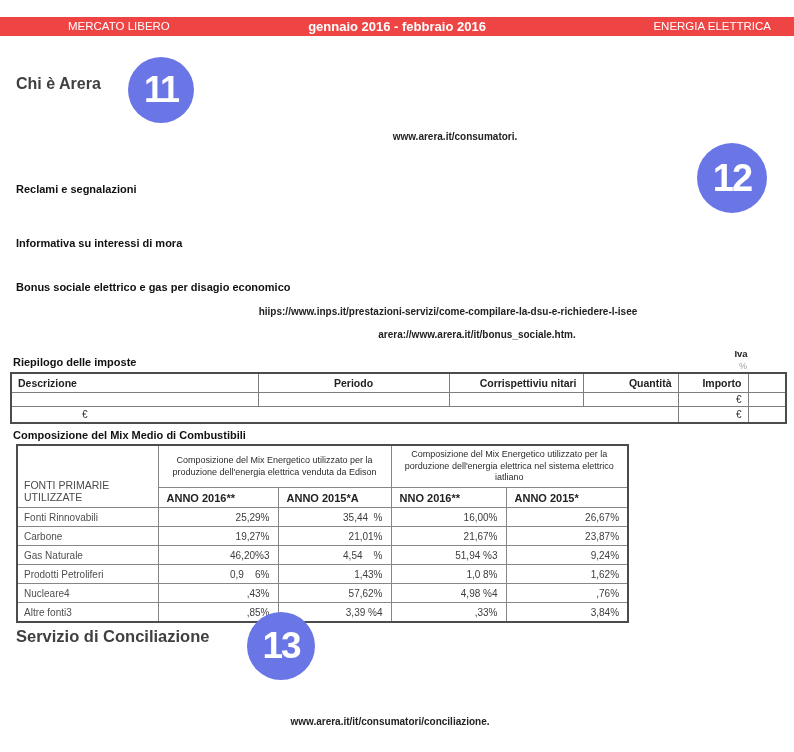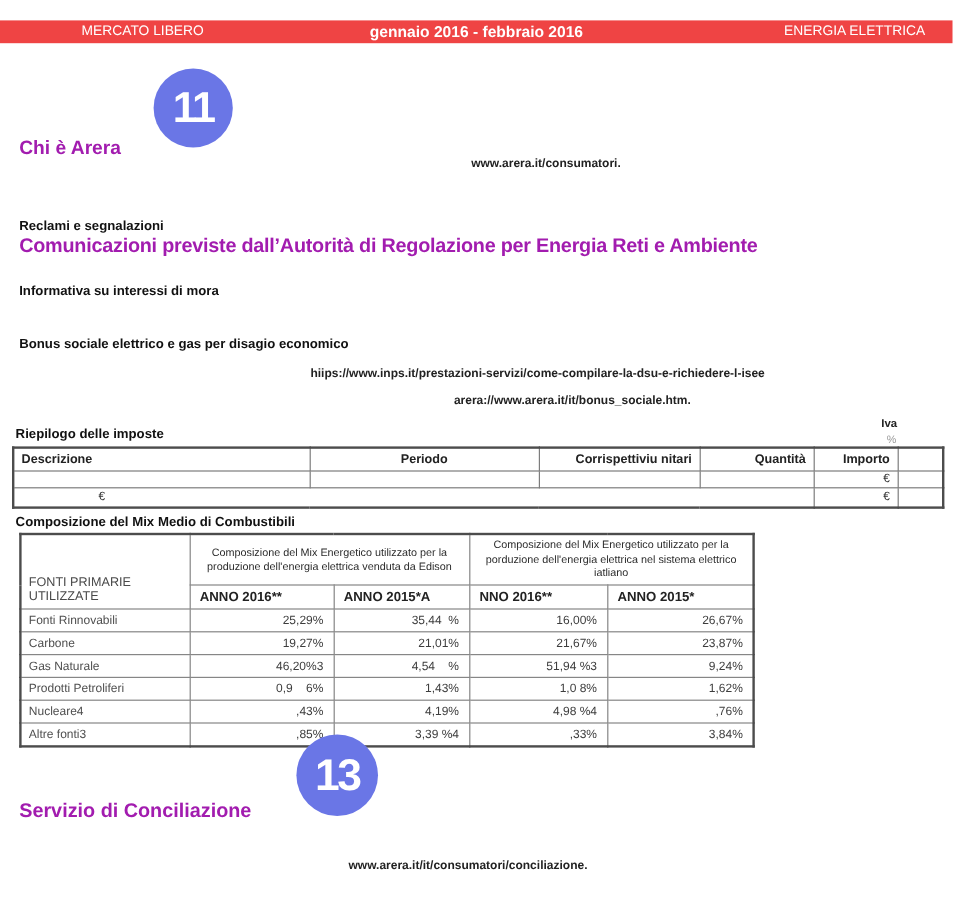--- a/index.html
+++ b/index.html
@@ -6,21 +6,21 @@
   body{width:794px;height:752px;font-family:"Liberation Sans","DejaVu Sans",sans-serif;}
   .page{position:relative;width:794px;height:752px;overflow:hidden;background:#fff;}
 
   
   .topbar{position:absolute;top:17px;left:0;width:794px;height:19px;background:#ef4444;color:#fff;}
   .topbar-left{position:absolute;left:68px;top:0;line-height:19px;font-size:11.5px;}
   .topbar-center{position:absolute;left:0;width:100%;top:0;text-align:center;line-height:19px;font-size:13px;font-weight:bold;}
   .topbar-right{position:absolute;right:23px;top:0;line-height:19px;font-size:11.5px;}
 
   
-  .h-green{position:absolute;color:#a21caf;font-weight:bold;white-space:nowrap;margin-top:40px;}
+  .h-green{position:absolute;color:#404040;font-weight:bold;white-space:nowrap;}
   #h11{left:16px;top:75px;font-size:16px;}
   #h12{left:16px;top:156px;font-size:16.5px;letter-spacing:-0.2px;}
   #h13{left:16px;top:627px;font-size:16.5px;}
 
   
   .badge{position:absolute;background:#6a76e6;border-radius:50%;color:#fff;font-weight:bold;
          display:flex;align-items:center;justify-content:center;letter-spacing:-2px;}
   #badge11{left:128px;top:57px;width:66px;height:66px;font-size:36px;}
   #badge12{left:697px;top:143px;width:70px;height:70px;font-size:38px;}
   #badge13{left:247px;top:612px;width:68px;height:68px;font-size:37px;}
@@ -68,21 +68,21 @@
   <div class="topbar">
     <span class="topbar-left">MERCATO LIBERO</span>
     <span class="topbar-center">gennaio 2016 - febbraio 2016</span>
     <span class="topbar-right">ENERGIA ELETTRICA</span>
   </div>
 
   <div id="h11" class="h-green">Chi è Arera</div>
   <div id="badge11" class="badge">11</div>
   <div id="link-arera" class="doclink">www.arera.it/consumatori.</div>
 
-  <div id="h12" class="h-green">Comunicazioni previste dall’Autorità di Regolazione per Energia Reti e Ambiente</div>
+  <div id="badge12" class="badge">12</div>
   <div id="reclami" class="bold-label">Reclami e segnalazioni</div>
   <div id="informativa" class="bold-label">Informativa su interessi di mora</div>
   <div id="bonus" class="bold-label">Bonus sociale elettrico e gas per disagio economico</div>
   <div id="link-inps" class="doclink">hiips://www.inps.it/prestazioni-servizi/come-compilare-la-dsu-e-richiedere-l-isee</div>
   <div id="link-bonus" class="doclink">arera://www.arera.it/it/bonus_sociale.htm.</div>
 
   <div id="riepilogo-title" class="bold-label">Riepilogo delle imposte</div>
   <div id="iva-label">Iva</div>
   <div id="iva-pct">%</div>
 
@@ -166,21 +166,21 @@
     <tr>
       <td class="lbl">Prodotti Petroliferi</td>
       <td class="val">0,9    6%</td>
       <td class="val">1,43%</td>
       <td class="val">1,0 8%</td>
       <td class="val">1,62%</td>
     </tr>
     <tr>
       <td class="lbl">Nucleare4</td>
       <td class="val">,43%</td>
-      <td class="val">4,19%</td>
+      <td class="val">57,62%</td>
       <td class="val">4,98 %4</td>
       <td class="val">,76%</td>
     </tr>
     <tr>
       <td class="lbl">Altre fonti3</td>
       <td class="val">,85%</td>
       <td class="val">3,39 %4</td>
       <td class="val">,33%</td>
       <td class="val">3,84%</td>
     </tr>

